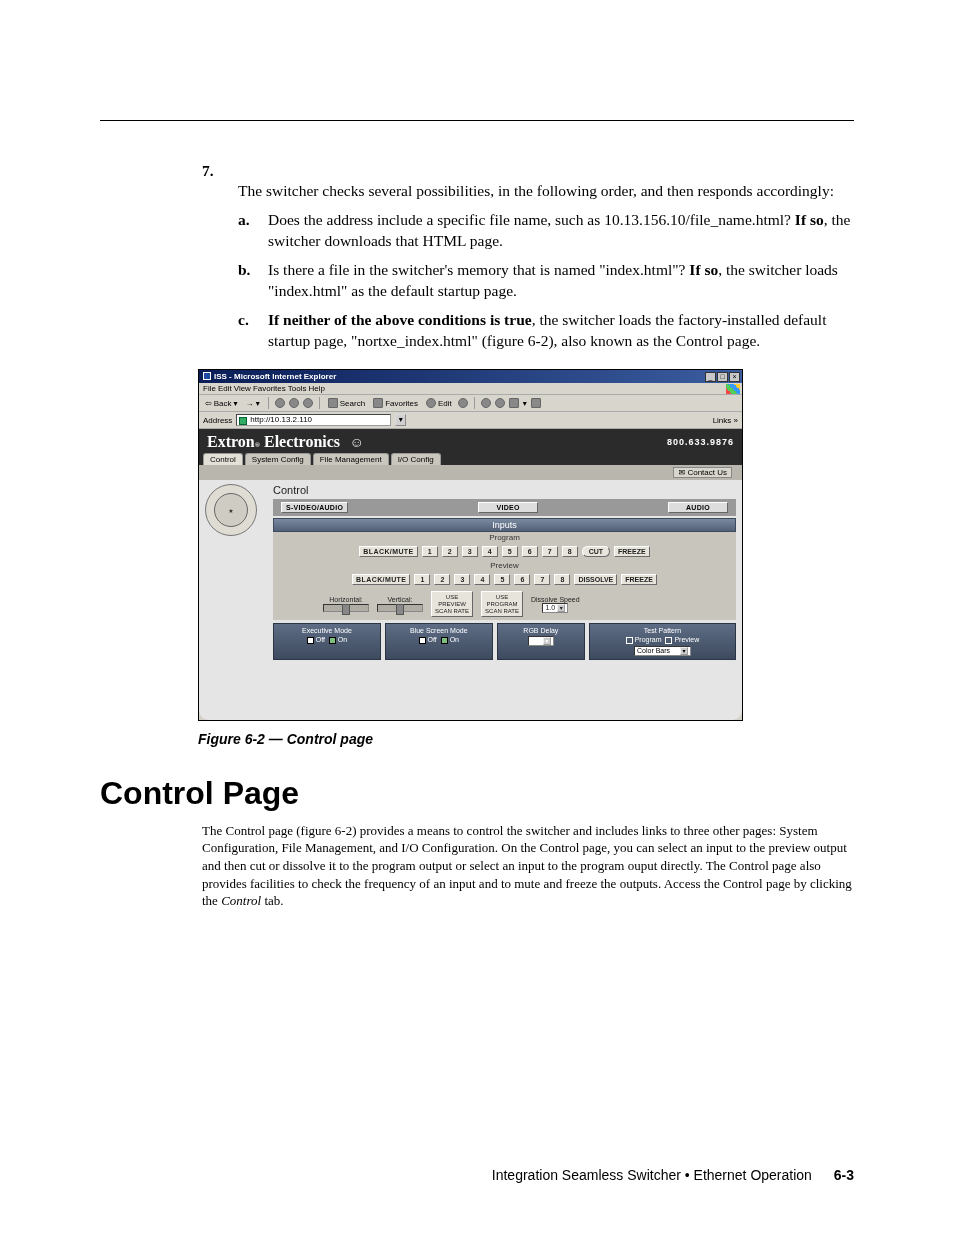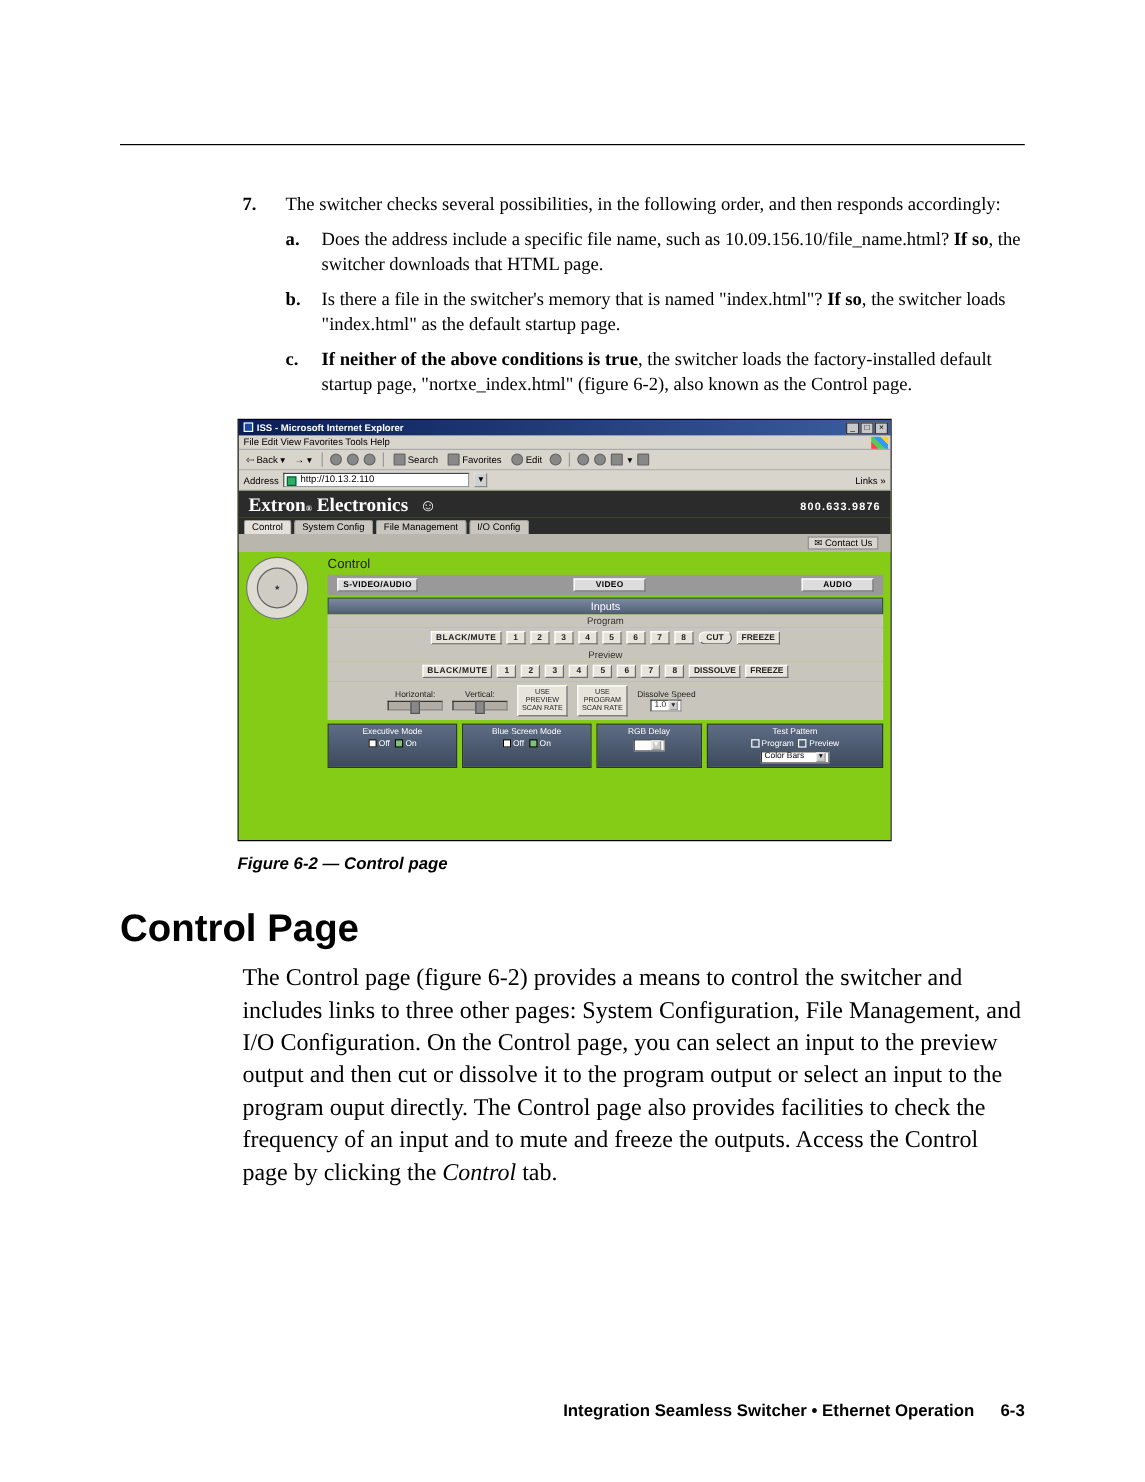--- a/index.html
+++ b/index.html
@@ -24,21 +24,21 @@
     padding-left: 102px;
     font-size: 15.5px;
     line-height: 1.35;
   }
   .item-row { display: flex; margin-bottom: 8px; }
   .item-num {
     width: 36px;
     flex-shrink: 0;
     font-weight: bold;
   }
-  .item-body { flex: 1; }
+  .item-body { flex: 1; margin-top: 20px; }
   .sub-list { padding-left: 36px; }
   .sub-row { display: flex; margin-top: 8px; }
   .sub-letter { width: 30px; flex-shrink: 0; font-weight: bold; }
   .sub-body { flex: 1; }
   .bold { font-weight: bold; }
   .italic { font-style: italic; }
   .screenshot-wrap {
     margin: 18px 0 8px 98px;
     width: 545px;
   }
@@ -98,21 +98,21 @@
     font-size: 8px;
   }
   .addr-field {
     flex: 0 0 155px; background:#fff; border:1px inset #999;
     padding: 0 2px; height:12px; line-height:11px;
     display:flex; align-items:flex-end; gap:3px;
   }
   .addr-field .globeicon { width:8px;height:8px;background:#3a6; border:1px solid #063;}
   .addr-dd { width:11px; height:12px; border:1px outset #ddd; background:#d0d0d0; text-align:center; line-height:10px;}
   .links-lbl { margin-left:auto; }
-  .content-area { background:#84cc16; }
+  .content-area { background:#e5e5e5;border-radius:10px; }
   .ext-header {
     background: #2b2b2b;
     color:#fff;
     padding: 4px 8px 0 8px;
     display:flex; align-items:center;
   }
   .ext-logo { font-family: Georgia, serif; font-size: 16px; font-weight:bold; }
   .ext-logo .sub { font-size:7px; vertical-align: baseline; }
   .ext-logo .elec { font-size: 16px; }
   .ext-logo-icon { margin-left:6px; font-size:14px;}
@@ -201,49 +201,49 @@
     margin: 10px 0 0 98px;
   }
   .section-heading {
     font-family: Arial, Helvetica, sans-serif;
     font-weight: 900;
     font-size: 32px;
     margin: 28px 0 10px 0;
   }
   .section-body {
     padding-left: 102px;
-    font-size: 20px;
+    font-size: 13px;
     line-height: 1.35;
   }
   .footer {
     position: absolute;
     bottom: 52px;
     right: 100px;
     font-family: Arial, Helvetica, sans-serif;
     font-size: 14px;
   }
-  .footer .ftitle { font-weight: bold; }
+  .footer .ftitle { font-weight: normal; }
   .footer .pageno { font-weight: bold; margin-left: 18px; }
 </style>
 </head>
 <body>
 
 <div class="page">
   <div class="top-rule"></div>
 
   <div class="main-list">
     <div class="item-row">
       <div class="item-num">7.</div>
       <div class="item-body">The switcher checks several possibilities, in the following order, and then responds accordingly:</div>
     </div>
     <div class="sub-list">
       <div class="sub-row">
         <div class="sub-letter">a.</div>
         <div class="sub-body">
-          <span>Does the address include a specific file name, such as 10.09.156.10/file_name.html?  </span><span class="bold">If so</span><span>, the switcher downloads that HTML page.</span>
+          <span>Does the address include a specific file name, such as 10.13.156.10/file_name.html?  </span><span class="bold">If so</span><span>, the switcher downloads that HTML page.</span>
         </div>
       </div>
       <div class="sub-row">
         <div class="sub-letter">b.</div>
         <div class="sub-body">
           <span>Is there a file in the switcher's memory that is named "index.html"? </span><span class="bold">If so</span><span>, the switcher loads "index.html" as the default startup page.</span>
         </div>
       </div>
       <div class="sub-row">
         <div class="sub-letter">c.</div>

